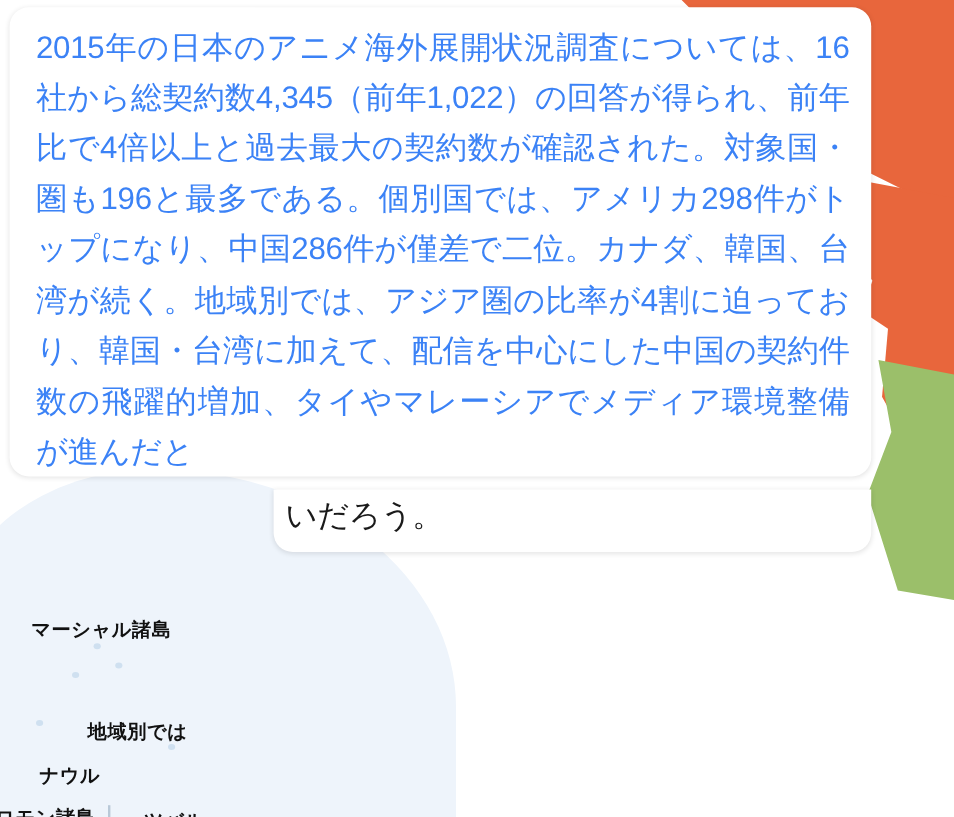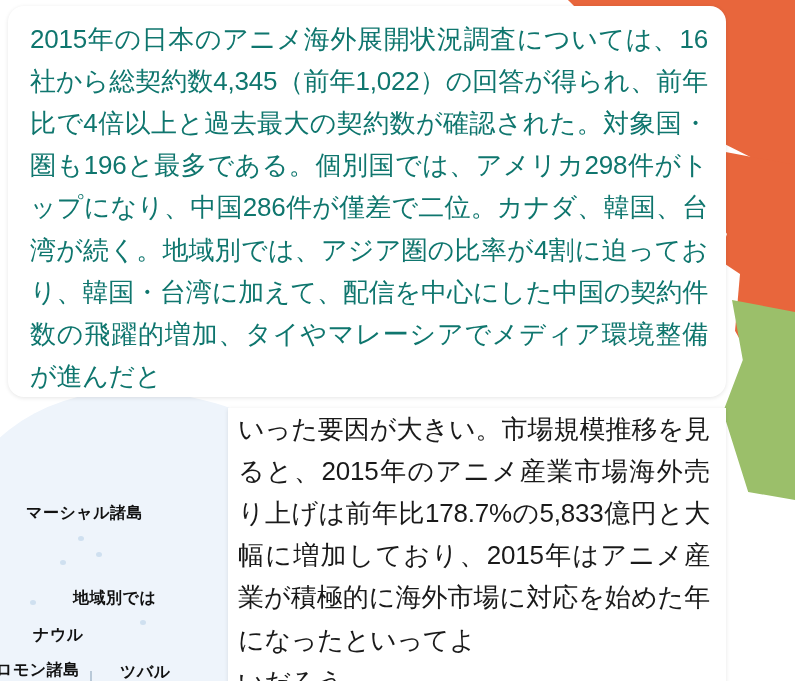--- a/index.html
+++ b/index.html
@@ -89,20 +89,21 @@
     border-radius: 50%;
   }
   .map-label {
     position: absolute;
     font-family: "Liberation Sans", sans-serif;
     font-size: 16px;
     font-weight: 700;
     color: #111111;
     white-space: nowrap;
     letter-spacing: 0.5px;
+    margin-top: 12px;
   }
   .map-line {
     position: absolute;
     background: #b9c9d8;
   }
 
   
   .card {
     position: absolute;
     left: 8px;
@@ -119,21 +120,21 @@
     font-size: 29px;
     font-weight: 700;
     color: #111111;
     letter-spacing: -0.5px;
     margin: 2px 0 6px 6px;
     line-height: 1.2;
   }
   .body-text {
     font-family: "Liberation Sans", sans-serif;
     font-size: 26px;
-    color: #0f766e;
+    color: #3b82f6;
     line-height: 1.62;
     text-align: justify;
     text-justify: inter-character;
     margin: 0 2px 0 6px;
     letter-spacing: -0.2px;
   }
   
   .card-lower {
     position: absolute;
     left: 228px;
@@ -182,17 +183,16 @@
     <div class="map-label" style="left:33px; top:625px;">ナウル</div>
     <div class="map-label" style="left:-4px; top:660px;">ロモン諸島</div>
     <div class="map-label" style="left:120px; top:662px;">ツバル</div>
   </div>
 
   <div class="card">
     <p class="body-text">2015年の日本のアニメ海外展開状況調査については、16社から総契約数4,345（前年1,022）の回答が得られ、前年比で4倍以上と過去最大の契約数が確認された。対象国・圏も196と最多である。個別国では、アメリカ298件がトップになり、中国286件が僅差で二位。カナダ、韓国、台湾が続く。地域別では、アジア圏の比率が4割に迫っており、韓国・台湾に加えて、配信を中心にした中国の契約件数の飛躍的増加、タイやマレーシアでメディア環境整備が進んだと</p>
   </div>
 
   <div class="card-lower">
-    <p class="body-text-2">いった要因が大きい。市場規模推移を見ると、2015年のアニメ産業市場海外売り上げは前年比178.7%の5,833億円と大幅に増加しており、2015年はアニメ産業が積極的に海外市場に対応を始めた年になったといってよ</p>
     <span class="body-text-2 last-line">いだろう。</span>
   </div>
 
 </div>
 
 </body></html>

